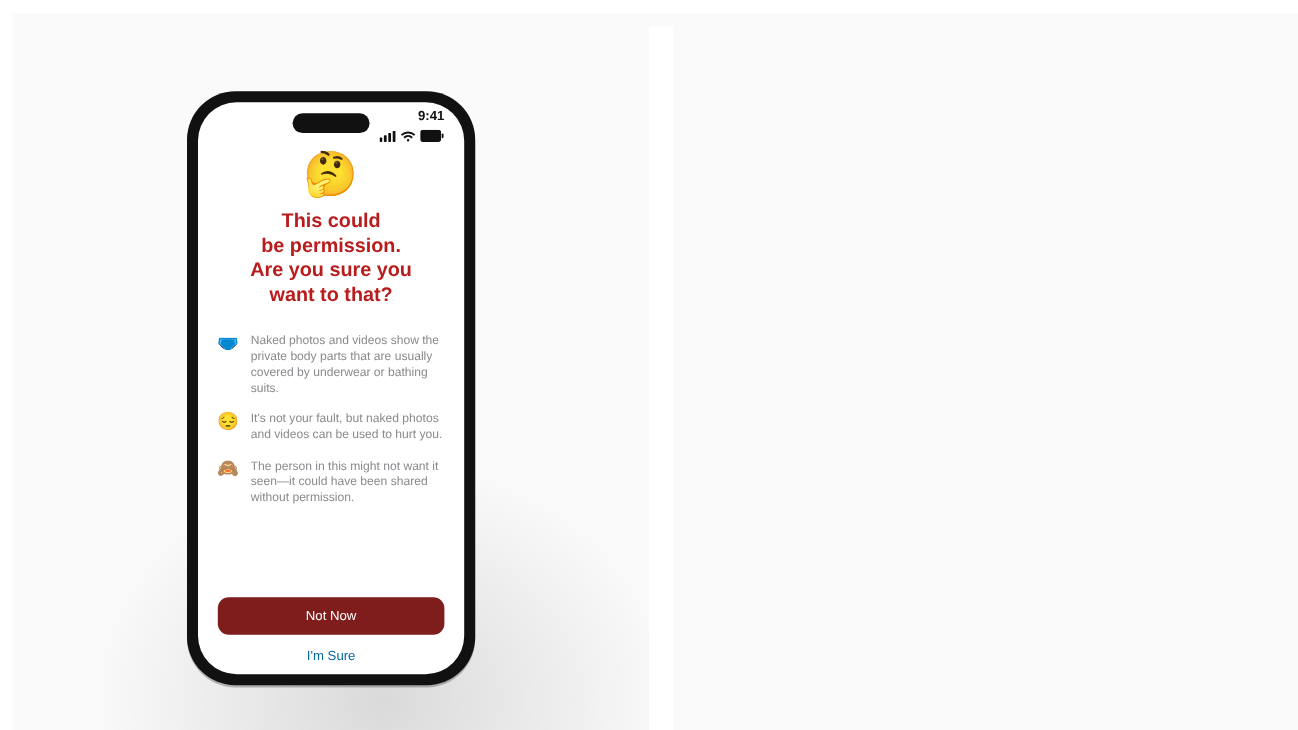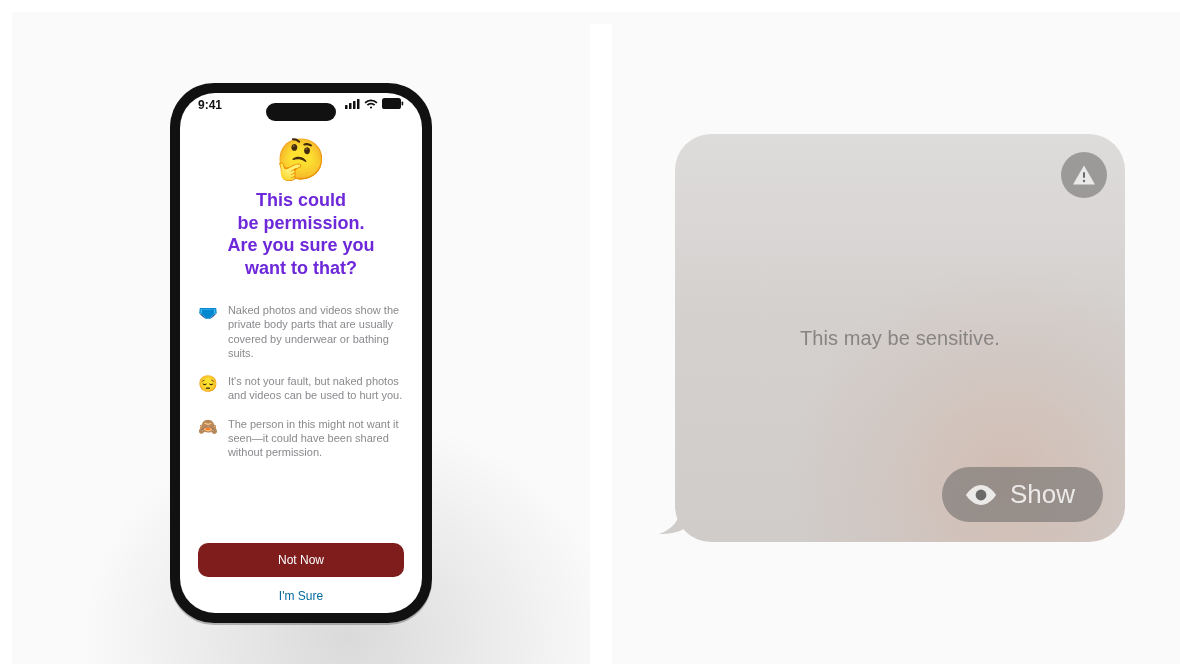--- a/index.html
+++ b/index.html
@@ -75,44 +75,45 @@
       width:70px;
       height:18px;
       background:#111;
       border-radius:12px;
       z-index:5;
     }
     .status-bar{
       width:100%;
       height:36px;
       display:flex;
-      align-items:flex-start;
+      align-items:flex-end;
       justify-content:space-between;
       padding: 5px 18px 0;
       font-size:12px;
       font-weight:700;
       color:#111;
+      flex-direction:column;
     }
     .status-icons{display:flex;align-items:center;gap:4px;}
     .status-icons svg{display:block;}
 
     .warning-content{
       flex:1;
       padding: 6px 18px 10px;
       display:flex;
       flex-direction:column;
       align-items:center;
     }
     .think-emoji{font-size:40px;line-height:1;margin-top:4px;}
     .warning-title{
       font-size:18px;
       font-weight:700;
       text-align:center;
       line-height:1.25;
-      color:#6d28d9;
+      color:#b91c1c;
       margin-top:10px;
     }
 
     .bullets{
       width:100%;
       margin-top:24px;
       display:flex;
       flex-direction:column;
       gap:14px;
     }
@@ -258,35 +259,13 @@
             <span class="secondary-link">I'm Sure</span>
           </div>
         </div>
       </div>
     </div>
   </div>
 </div>
 
 <div class="right-panel">
   <div class="divider"></div>
-  <div class="bubble-wrap">
-    <svg class="bubble-tail" viewBox="0 0 40 36">
-        <path d="M40 0 C40 30 21 36 0 36 C16 31 23 17 26 0 Z" fill="#d0ccca"></path>
-      </svg>
-    <div class="bubble">
-      <div class="alert-badge">
-        <svg width="24" height="22" viewBox="0 0 24 22">
-            <path d="M12 1.5 L23 20.5 H1 Z" fill="#e9e9e9"></path>
-            <rect x="11" y="8" width="2" height="6" rx="1" fill="#6c6a69"></rect>
-            <circle cx="12" cy="17" r="1.2" fill="#6c6a69"></circle>
-          </svg>
-      </div>
-      <span class="sensitive-label">This may be sensitive.</span>
-      <button class="show-pill">
-        <svg width="34" height="24" viewBox="0 0 34 24">
-            <path d="M17 2C8 2 2 12 2 12s6 10 15 10 15-10 15-10S26 2 17 2z" fill="#eceae9"></path>
-            <circle cx="17" cy="12" r="5.4" fill="#6c6a69"></circle>
-          </svg>
-        <span>Show</span>
-      </button>
-    </div>
-  </div>
 </div>
 
 </body></html>

